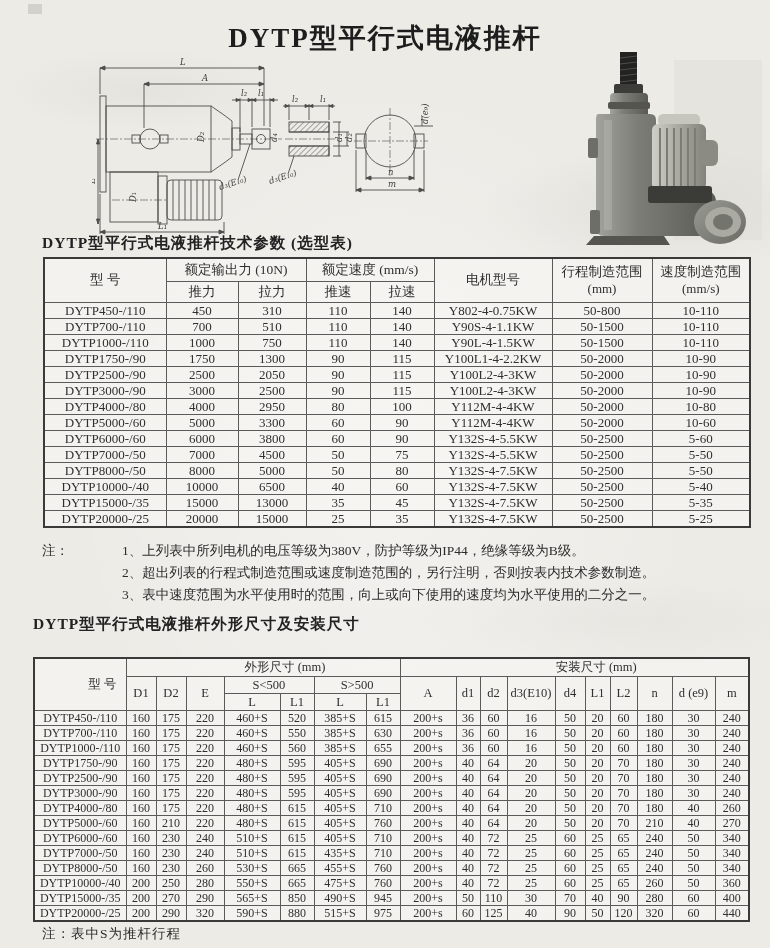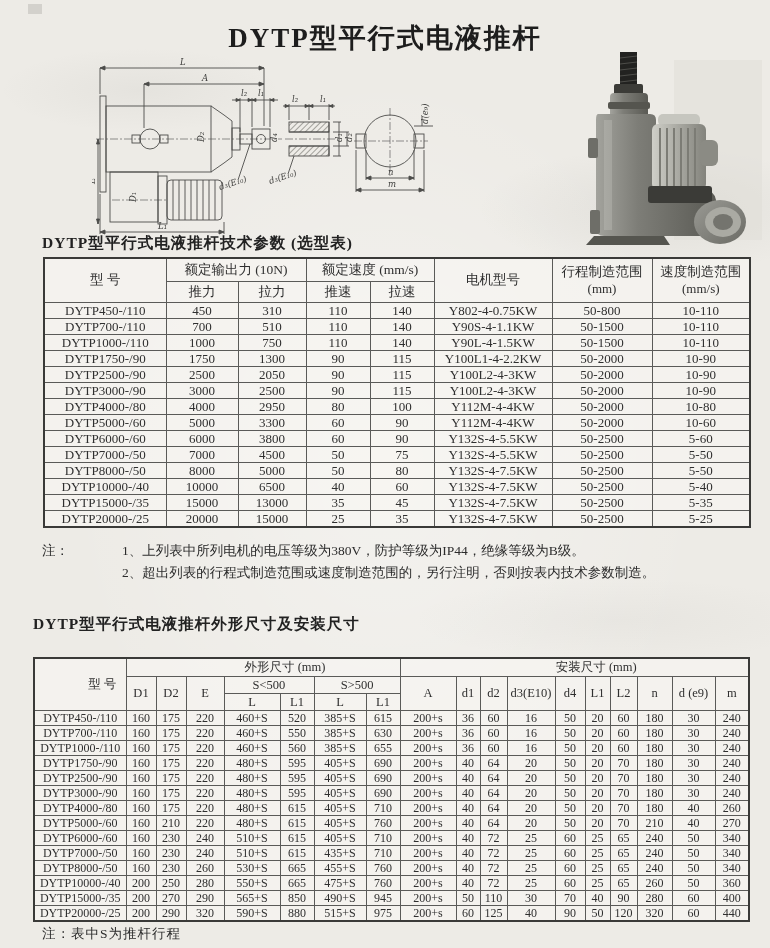--- a/index.html
+++ b/index.html
@@ -441,20 +441,21 @@
         <td>5-25</td>
       </tr>
     </tbody>
 </table>
 
 <div class="notes">
   <div class="prefix">注：</div>
   <ul>
     <li>1、上列表中所列电机的电压等级为380V，防护等级为IP44，绝缘等级为B级。</li>
     <li>2、超出列表的行程式制造范围或速度制造范围的，另行注明，否则按表内技术参数制造。</li>
+    <li>3、表中速度范围为水平使用时的范围，向上或向下使用的速度均为水平使用的二分之一。</li>
   </ul>
 </div>
 
 <div class="section-heading" id="heading2">DYTP型平行式电液推杆外形尺寸及安装尺寸</div>
 
 <table id="table2">
   <colgroup>
     <col style="width:92px">
       <col style="width:30px">
       <col style="width:30px">

